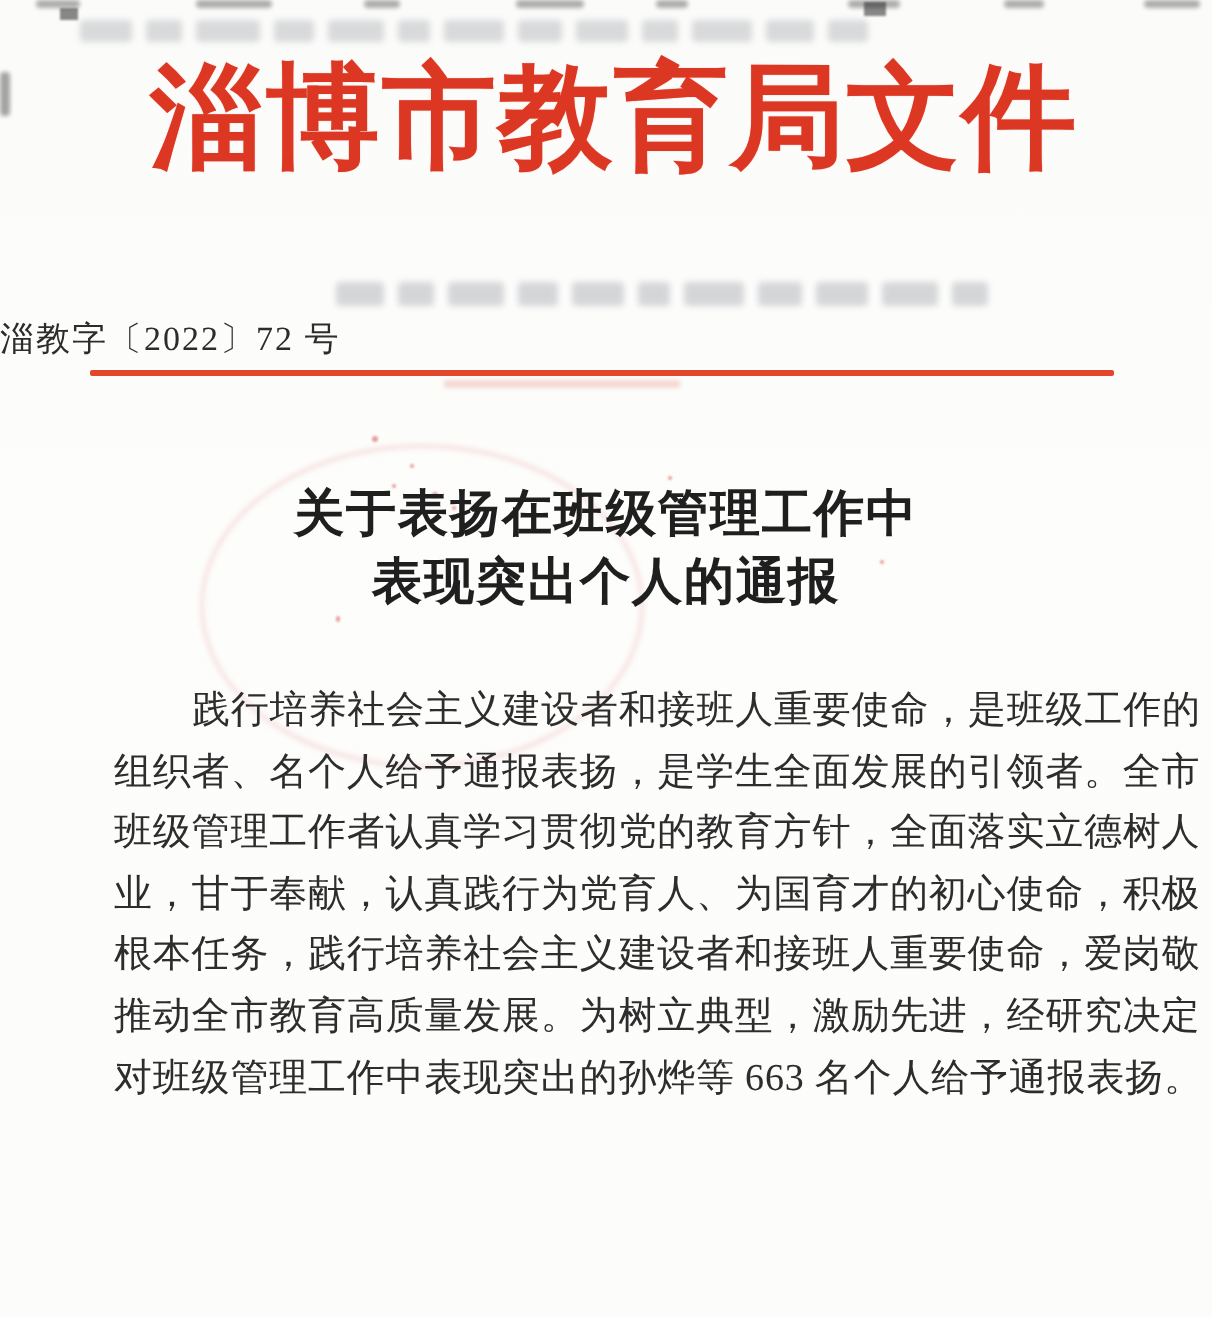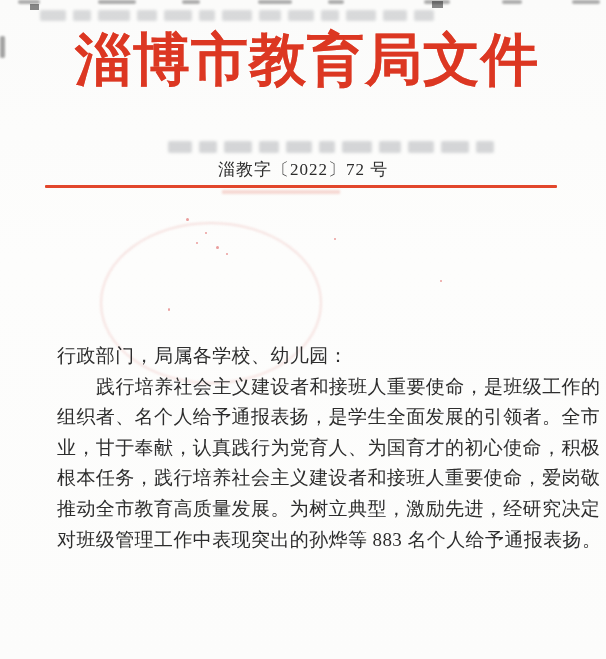--- a/index.html
+++ b/index.html
@@ -31,21 +31,21 @@
   .agency-header{
     position:absolute;top:21px;left:4px;width:100%;
     text-align:center;
     font-size:57px;line-height:78px;font-weight:bold;
     color:#dc3722;letter-spacing:1px;
     text-shadow:0 0 .5px rgba(220,55,34,.6);
     white-space:nowrap;
   }
   .doc-number{
     position:absolute;top:159px;left:0;width:100%;
-    text-align:center;font-size:17px;line-height:22px;
+    text-align:left;font-size:17px;line-height:22px;
     color:#2c2c2c;letter-spacing:1px;white-space:nowrap;
   }
   .red-rule{
     position:absolute;top:185px;left:45px;width:512px;height:3px;
     background:#e2472c;border-radius:1px;
   }
   .rule-smudge{position:absolute;top:190px;left:222px;width:118px;height:4px;
     background:rgba(224,90,70,.22);filter:blur(1px);}
 
   
@@ -130,24 +130,28 @@
   <div class="stamp"></div>
   <div class="speck" style="left:186px;top:218px;width:3px;height:3px;"></div>
   <div class="speck" style="left:205px;top:232px;width:2px;height:2px;"></div>
   <div class="speck" style="left:216px;top:246px;width:3px;height:3px;"></div>
   <div class="speck" style="left:226px;top:253px;width:2px;height:2px;"></div>
   <div class="speck" style="left:196px;top:242px;width:2px;height:2px;"></div>
   <div class="speck" style="left:334px;top:238px;width:2px;height:2px;"></div>
   <div class="speck" style="left:168px;top:308px;width:2px;height:3px;"></div>
   <div class="speck" style="left:440px;top:280px;width:2px;height:2px;"></div>
 
+  <div class="doc-title">
+    <div>关于表扬在班级管理工作中</div>
+    <div>表现突出个人的通报</div>
+  </div>
 
   <div class="body-text">
-    <div class="line">行政部门，局属各学校、幼儿园：</div>
     <div class="line indent">践行培养社会主义建设者和接班人重要使命，是班级工作的</div>
     <div class="line">组织者、名个人给予通报表扬，是学生全面发展的引领者。全市</div>
+    <div class="line">班级管理工作者认真学习贯彻党的教育方针，全面落实立德树人</div>
     <div class="line">业，甘于奉献，认真践行为党育人、为国育才的初心使命，积极</div>
     <div class="line">根本任务，践行培养社会主义建设者和接班人重要使命，爱岗敬</div>
     <div class="line">推动全市教育高质量发展。为树立典型，激励先进，经研究决定，</div>
-    <div class="line">对班级管理工作中表现突出的孙烨等 883 名个人给予通报表扬。</div>
+    <div class="line">对班级管理工作中表现突出的孙烨等 663 名个人给予通报表扬。</div>
   </div>
 
 </div>
 
 </body></html>

